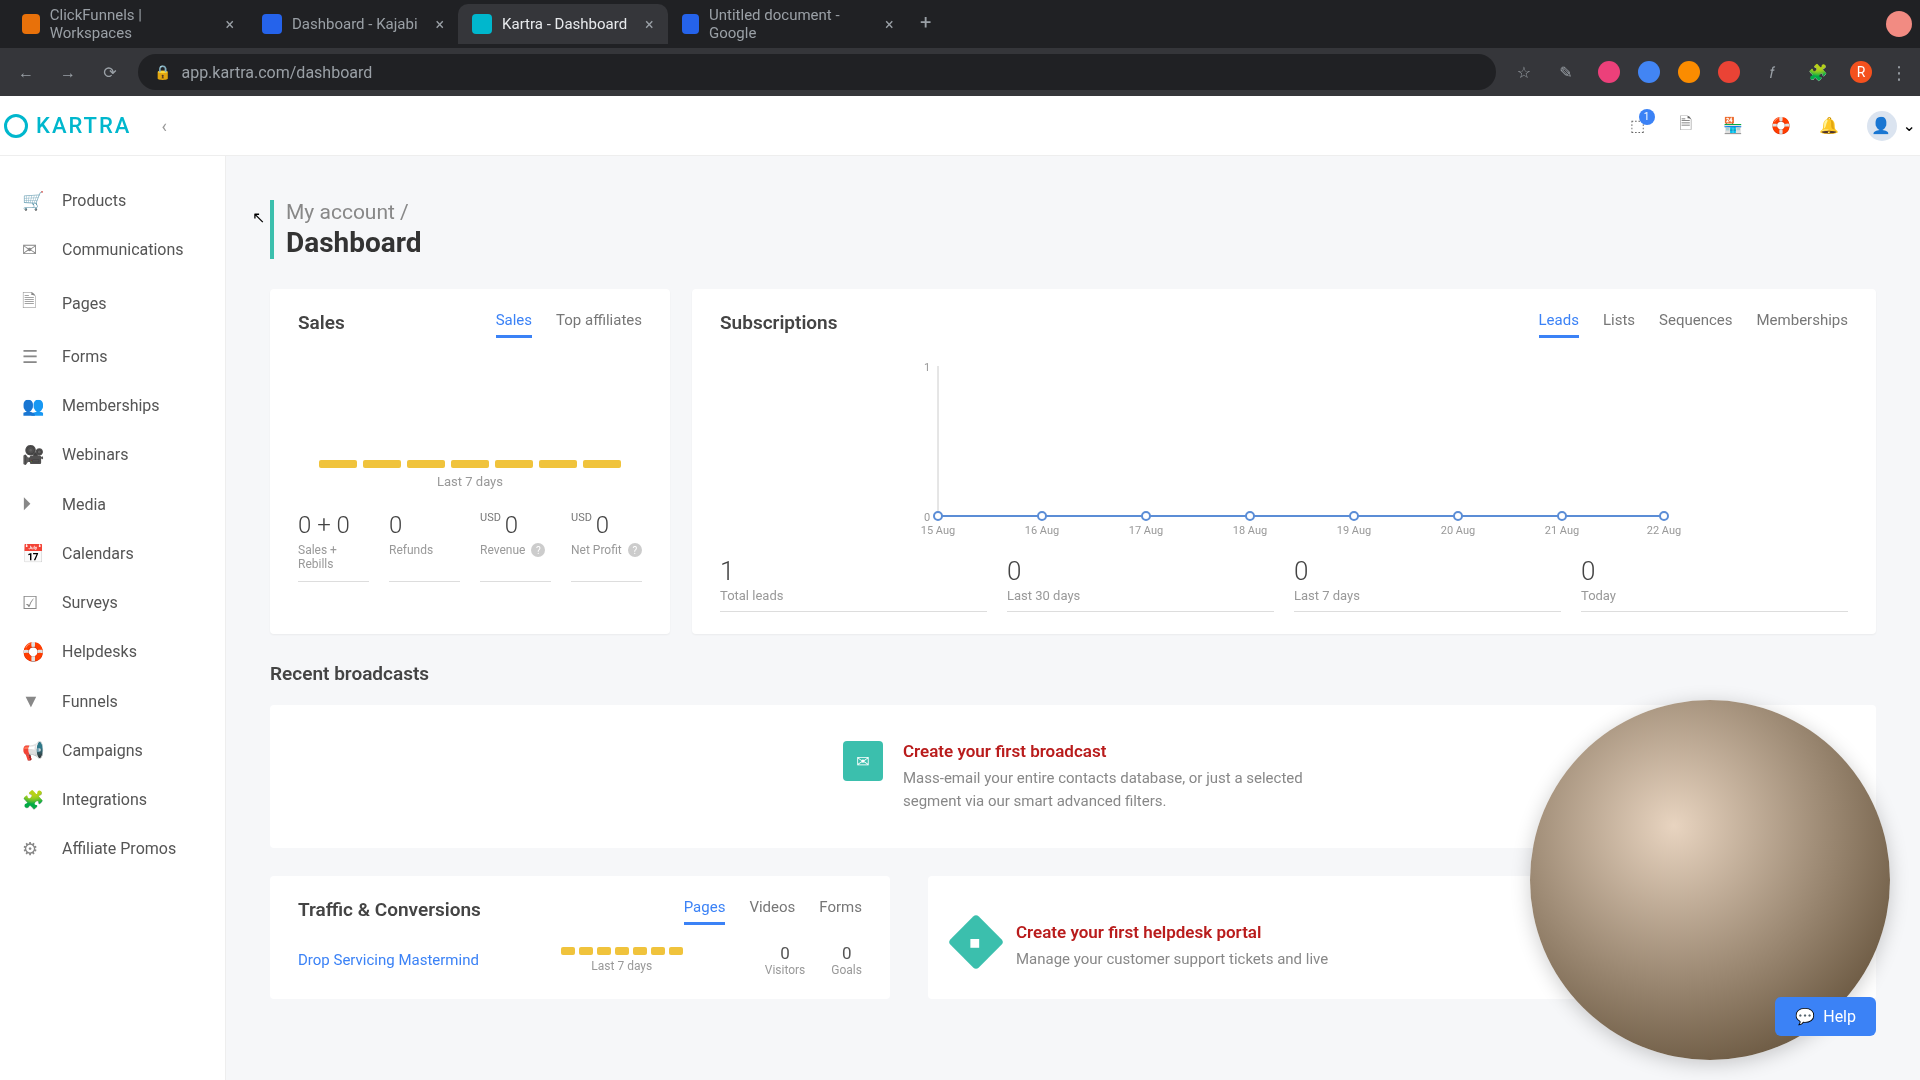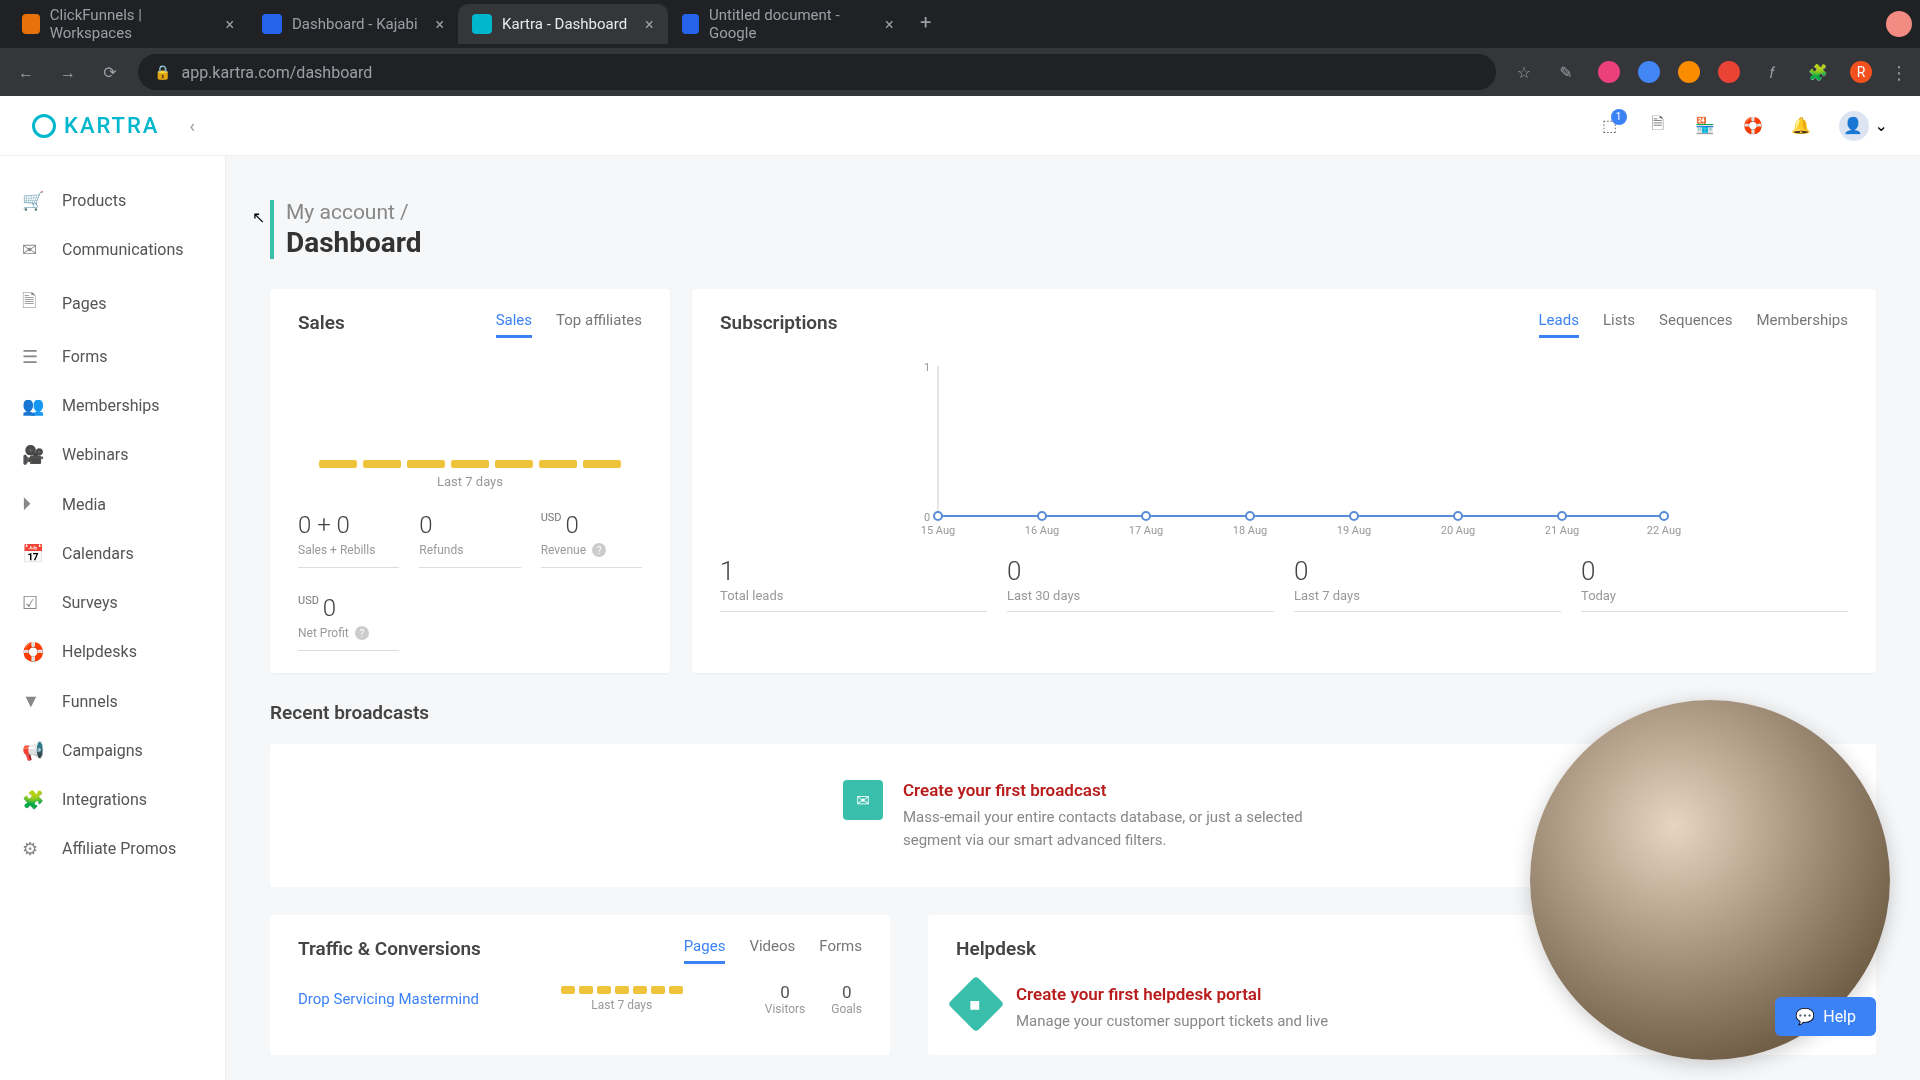--- a/index.html
+++ b/index.html
@@ -18,21 +18,21 @@
 .url-bar .lock{font-size:14px}
 .tb-icons{display:flex;gap:18px;align-items:center}
 .tb-icon{width:22px;height:22px;border-radius:50%;display:flex;align-items:center;justify-content:center;font-size:14px}
 .ico-pink{background:#ec407a;color:#fff}
 .ico-blue{background:#4285f4;color:#fff}
 .ico-orange{background:#fb8c00;color:#fff}
 .ico-red{background:#ea4335;color:#fff}
 .ico-prof{background:#f4511e;color:#fff}
 .dots{color:#9aa0a6;font-size:18px}
 .viewport{position:absolute;top:96px;left:0;right:0;bottom:0;background:#fff}
-.app-header{height:60px;border-bottom:1px solid #eee;display:flex;align-items:center;padding:0 32px}
+.app-header{height:60px;border-bottom:1px solid #eee;display:flex;align-items:center;padding:0 4px}
 .logo{display:flex;align-items:center;gap:8px;color:#00b7cd;font-size:22px;font-weight:500;letter-spacing:2px}
 .logo-mark{width:24px;height:24px;border:3px solid #00b7cd;border-radius:50%;position:relative}
 .collapse-btn{margin-left:30px;color:#999;font-size:18px;cursor:pointer}
 .header-icons{margin-left:auto;display:flex;gap:26px;align-items:center}
 .hicon{width:22px;height:22px;color:#666;cursor:pointer;display:flex;align-items:center;justify-content:center}
 .hicon.badge{position:relative}
 .hicon.badge::after{content:"1";position:absolute;top:-6px;right:-6px;width:16px;height:16px;background:#3b82f6;color:#fff;border-radius:50%;font-size:10px;display:flex;align-items:center;justify-content:center}
 .user-drop{display:flex;align-items:center;gap:6px;cursor:pointer}
 .user-av{width:30px;height:30px;border-radius:50%;background:#dbe4f0;display:flex;align-items:center;justify-content:center;color:#7b8a9e}
 .app-body{display:flex;height:calc(100% - 60px)}
@@ -48,21 +48,21 @@
 .card-sales{width:400px}
 .card-subs{flex:1}
 .card-head{display:flex;align-items:flex-start;margin-bottom:18px}
 .card-title{font-size:19px;font-weight:600;color:#444}
 .card-tabs{margin-left:auto;display:flex;gap:24px}
 .ctab{font-size:15px;color:#777;cursor:pointer;padding-bottom:6px}
 .ctab.active{color:#3b82f6;border-bottom:3px solid #3b82f6}
 .sales-chart{height:112px;display:flex;align-items:flex-end;justify-content:center;gap:6px;padding-top:80px}
 .sbar{width:38px;height:8px;background:#f0c33c;border-radius:2px}
 .sales-period{text-align:center;color:#999;font-size:13px;margin-top:6px;margin-bottom:22px}
-.stat-grid{display:grid;grid-template-columns:1fr 1fr 1fr;gap:26px 20px}
+.stat-grid{display:grid;grid-template-columns:1fr 1fr 1fr 1fr;gap:26px 20px}
 .stat{border-bottom:1px solid #ddd;padding-bottom:10px}
 .stat-v{font-size:24px;font-weight:300;color:#444}
 .stat-curr{font-size:11px;color:#777;vertical-align:top}
 .stat-l{font-size:12px;color:#999;margin-top:4px;display:flex;align-items:center;gap:6px}
 .q{width:14px;height:14px;background:#ccc;border-radius:50%;color:#fff;font-size:10px;display:inline-flex;align-items:center;justify-content:center}
 .subs-chart{height:182px;position:relative;margin-bottom:18px}
 .subs-chart svg{width:100%;height:100%}
 .sub-stats{display:grid;grid-template-columns:repeat(4,1fr);gap:20px}
 .sub-stat{border-bottom:1px solid #ddd;padding-bottom:8px}
 .sub-stat-v{font-size:26px;font-weight:300;color:#444}
@@ -374,21 +374,20 @@
                   <div class="ms-l">Visitors</div>
                 </div>
               <div class="ms">
                   <div class="ms-v">0</div>
                   <div class="ms-l">Goals</div>
                 </div>
             </div>
           </div>
         </div>
         <div class="hd-card">
-          <div class="card-title">Helpdesk</div>
           <div class="hd-promo">
             <div class="hd-icon">◆</div>
             <div>
               <div class="promo-title">Create your first helpdesk portal</div>
               <div class="promo-desc">Manage your customer support tickets and live</div>
             </div>
           </div>
         </div>
       </div>
 

